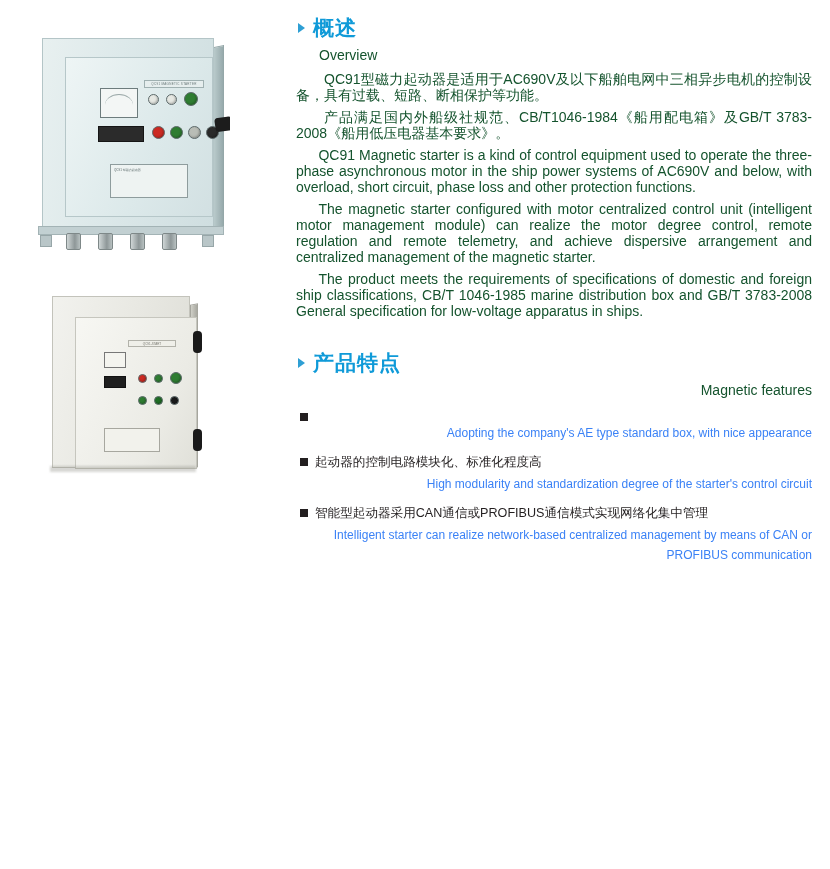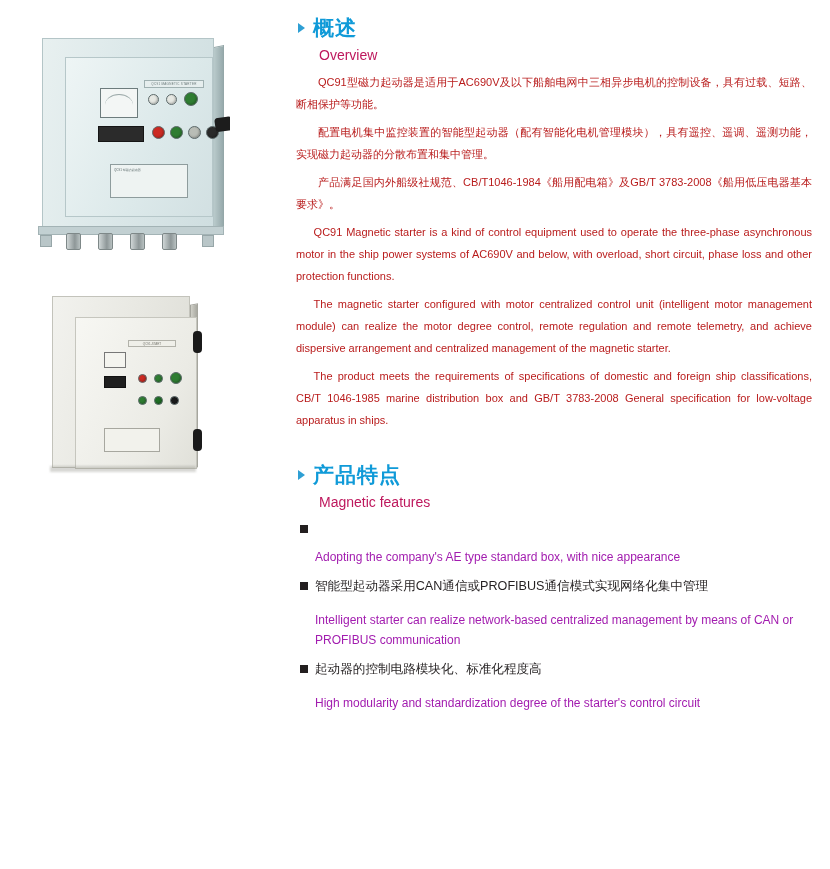--- a/index.html
+++ b/index.html
@@ -307,39 +307,39 @@
     flex: 0 0 auto;
   }
   .sec-cn {
     font-size: 21px;
     font-weight: bold;
     color: #0f9ad8;
     letter-spacing: 1px;
   }
   .sec-en {
     font-size: 14px;
-    color: #be185d;
+    color: #14532d;
     margin: 5px 0 0 27px;
   }
 
   .para {
-    font-size: 11px;
-    line-height: 22px;
-    color: #b91c1c;
+    font-size: 14px;
+    line-height: 16px;
+    color: #14532d;
     margin: 6px 0 0 4px;
     text-align: justify;
     text-justify: inter-ideograph;
   }
   .para.cn { text-indent: 2em; }
   .para.en { text-indent: 1.6em; }
 
   #overview-block { margin-top: 14px; }
   #overview-paras { margin-top: 8px; }
 
-  #features-block { margin-top: 30px; }
+  #features-block { margin-top: 30px; text-align: right; }
 
   .feature {
     margin: 10px 0 0 8px;
   }
   .feat-cn {
     font-size: 12.6px;
     color: #231f20;
     display: flex;
     align-items: flex-start;
     gap: 7px;
@@ -348,23 +348,23 @@
   .sq {
     width: 8px;
     height: 8px;
     background: #231f20;
     margin-top: 5px;
     flex: 0 0 auto;
   }
   .feat-en {
     font-size: 12px;
     line-height: 20px;
-    color: #a21caf;
+    color: #3b82f6;
     margin-left: 15px;
-    margin-top: 14px;
+    margin-top: 2px;
   }
 </style>
 </head>
 <body>
 
 <div class="page">
 
   <div class="img-col">
 
     <div class="photo photo-1">
@@ -421,53 +421,52 @@
 
     <section id="overview-block">
       <div class="section-head">
         <span class="tri"></span>
         <span class="sec-cn">概述</span>
       </div>
       <div class="sec-en">Overview</div>
 
       <div id="overview-paras">
         <p class="para cn">QC91型磁力起动器是适用于AC690V及以下船舶电网中三相异步电机的控制设备，具有过载、短路、断相保护等功能。</p>
-        <p class="para cn">配置电机集中监控装置的智能型起动器（配有智能化电机管理模块），具有遥控、遥调、遥测功能，实现磁力起动器的分散布置和集中管理。</p>
         <p class="para cn">产品满足国内外船级社规范、CB/T1046-1984《船用配电箱》及GB/T 3783-2008《船用低压电器基本要求》。</p>
         <p class="para en">QC91 Magnetic starter is a kind of control equipment used to operate the three-phase asynchronous motor in the ship power systems of AC690V and below, with overload, short circuit, phase loss and other protection functions.</p>
         <p class="para en">The magnetic starter configured with motor centralized control unit (intelligent motor management module) can realize the motor degree control, remote regulation and remote telemetry, and achieve dispersive arrangement and centralized management of the magnetic starter.</p>
         <p class="para en">The product meets the requirements of specifications of domestic and foreign ship classifications, CB/T 1046-1985 marine distribution box and GB/T 3783-2008 General specification for low-voltage apparatus in ships.</p>
       </div>
     </section>
 
     <section id="features-block">
       <div class="section-head">
         <span class="tri"></span>
         <span class="sec-cn">产品特点</span>
       </div>
       <div class="sec-en">Magnetic features</div>
 
       <div class="feature">
         <div class="feat-cn">
           <span class="sq"></span>
         </div>
         <div class="feat-en">Adopting the company's AE type standard box, with nice appearance</div>
+      </div>
+
+      <div class="feature">
+        <div class="feat-cn">
+          <span class="sq"></span>
+          <span>起动器的控制电路模块化、标准化程度高</span>
+        </div>
+        <div class="feat-en">High modularity and standardization degree of the starter's control circuit</div>
       </div>
 
       <div class="feature">
         <div class="feat-cn">
           <span class="sq"></span>
           <span>智能型起动器采用CAN通信或PROFIBUS通信模式实现网络化集中管理</span>
         </div>
         <div class="feat-en">Intelligent starter can realize network-based centralized management by means of CAN or PROFIBUS communication</div>
       </div>
-
-      <div class="feature">
-        <div class="feat-cn">
-          <span class="sq"></span>
-          <span>起动器的控制电路模块化、标准化程度高</span>
-        </div>
-        <div class="feat-en">High modularity and standardization degree of the starter's control circuit</div>
-      </div>
     </section>
 
   </div>
 </div>
 
 </body></html>

